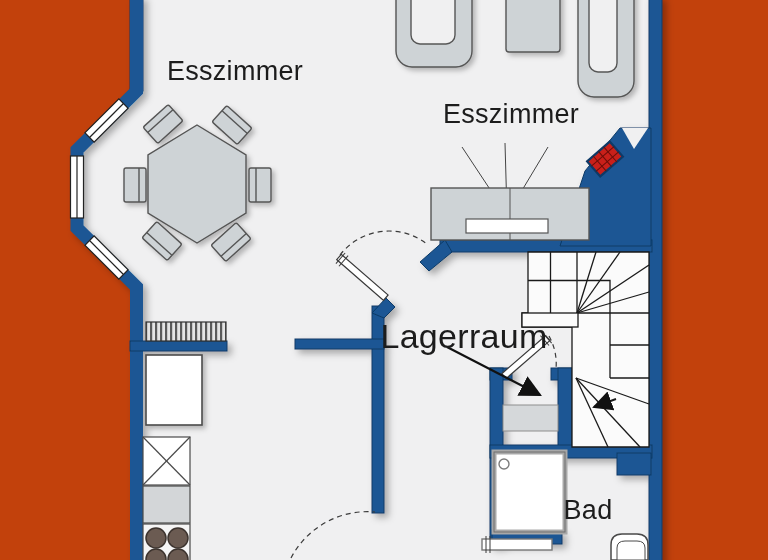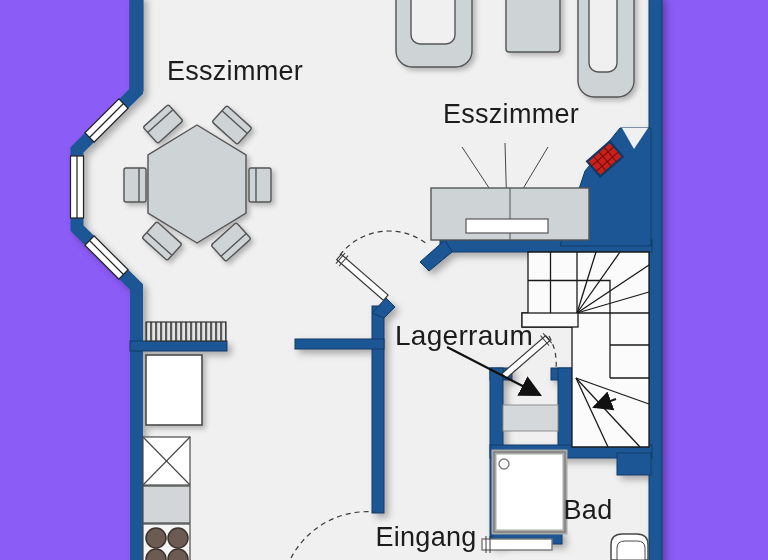--- a/index.html
+++ b/index.html
@@ -1,22 +1,22 @@
 <!DOCTYPE html>
 <html style="--wall: #1a5794; --wall_outline: #0e3a67; --floor: #f0f0f1; --outside: #ffffff; --furniture_fill: #ced3d6; --furniture_outline: #555555; --window_glass: #ffffff; --frame: #222222; --flue_red: #c9201a; --flue_grid: #6b0e09; --text: #1c1c1c; --stair_fill: #fbfbfb; --line: #1a1a1a; --shower_border: #a8a8a8; --burner: #6b5b52;"><head>
 <meta charset="utf-8">
 <style>
   html,body{margin:0;padding:0;background:#ffffff;}
-  .stage{position:relative;width:768px;height:560px;background:#8b5cf6;overflow:hidden;
+  .stage{position:relative;width:768px;height:560px;background:#c2410c;overflow:hidden;
          font-family:"Liberation Sans",sans-serif;}
   .stage svg{position:absolute;left:0;top:0;}
   .room-label{position:absolute;transform:translate(-50%,-50%);
     font-size:27px;font-weight:500;color:var(--text,#1c1c1c);
     white-space:nowrap;letter-spacing:.3px;}
-  .room-label.small{font-size:28px;}
+  .room-label.small{font-size:34px;}
 </style>
 </head>
 <body>
 
 <div class="stage">
 
 <svg width="768" height="560" viewBox="0 0 768 560">
   <defs>
     <pattern id="hatch" width="5" height="20" patternUnits="userSpaceOnUse">
       <rect width="5" height="20" fill="#e4e4e4"></rect>
@@ -218,16 +218,15 @@
     <g style="fill:#ffffff;stroke:#4a4a4a;stroke-width:1.5">
       <path d="M611,560 V545 q0,-11 11,-11 h15 q11,0 11,11 v15 Z"></path>
       <path d="M617,560 V548 q0,-7 8,-7 h12 q8,0 8,7 v12 Z" style="stroke-width:1"></path>
     </g>
   </g>
 </svg>
 
 <div class="room-label" style="left:235px;top:71px">Esszimmer</div>
 <div class="room-label" style="left:511px;top:114px">Esszimmer</div>
 <div class="room-label small" style="left:464px;top:336px">Lagerraum</div>
-<div class="room-label" style="left:426px;top:537px">Eingang</div>
 <div class="room-label" style="left:588px;top:510px">Bad</div>
 
 </div>
 
 </body></html>

